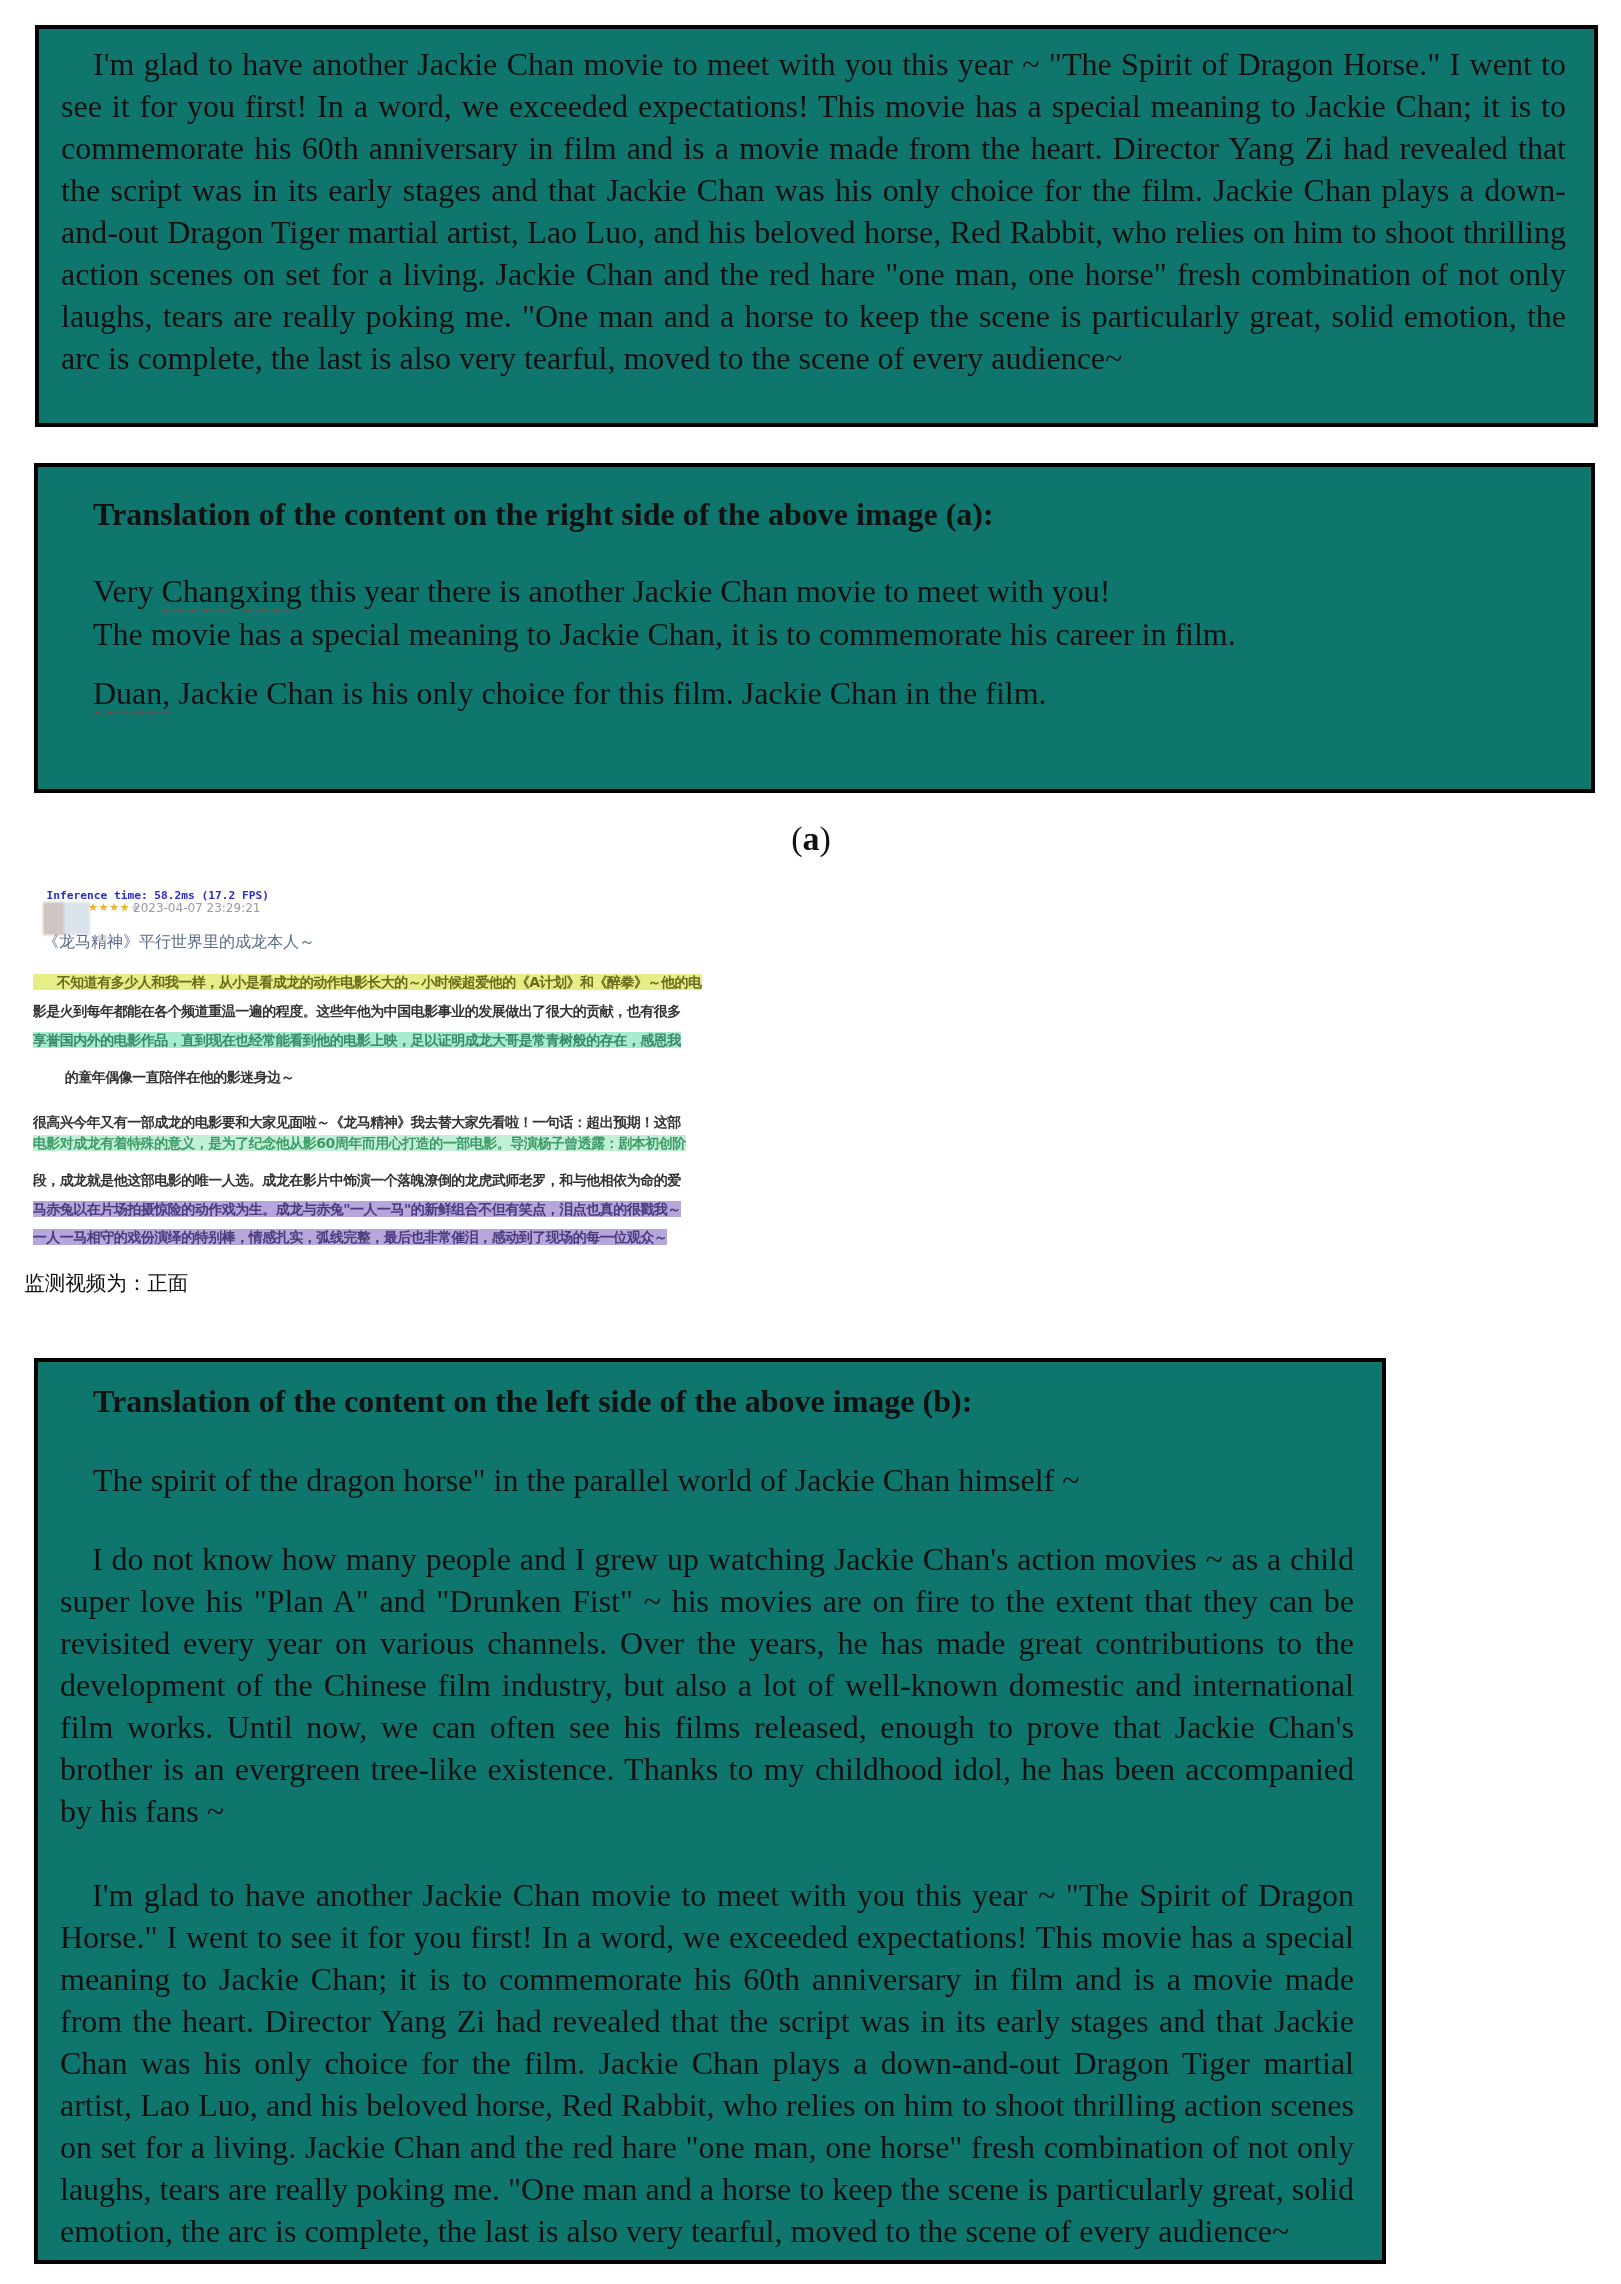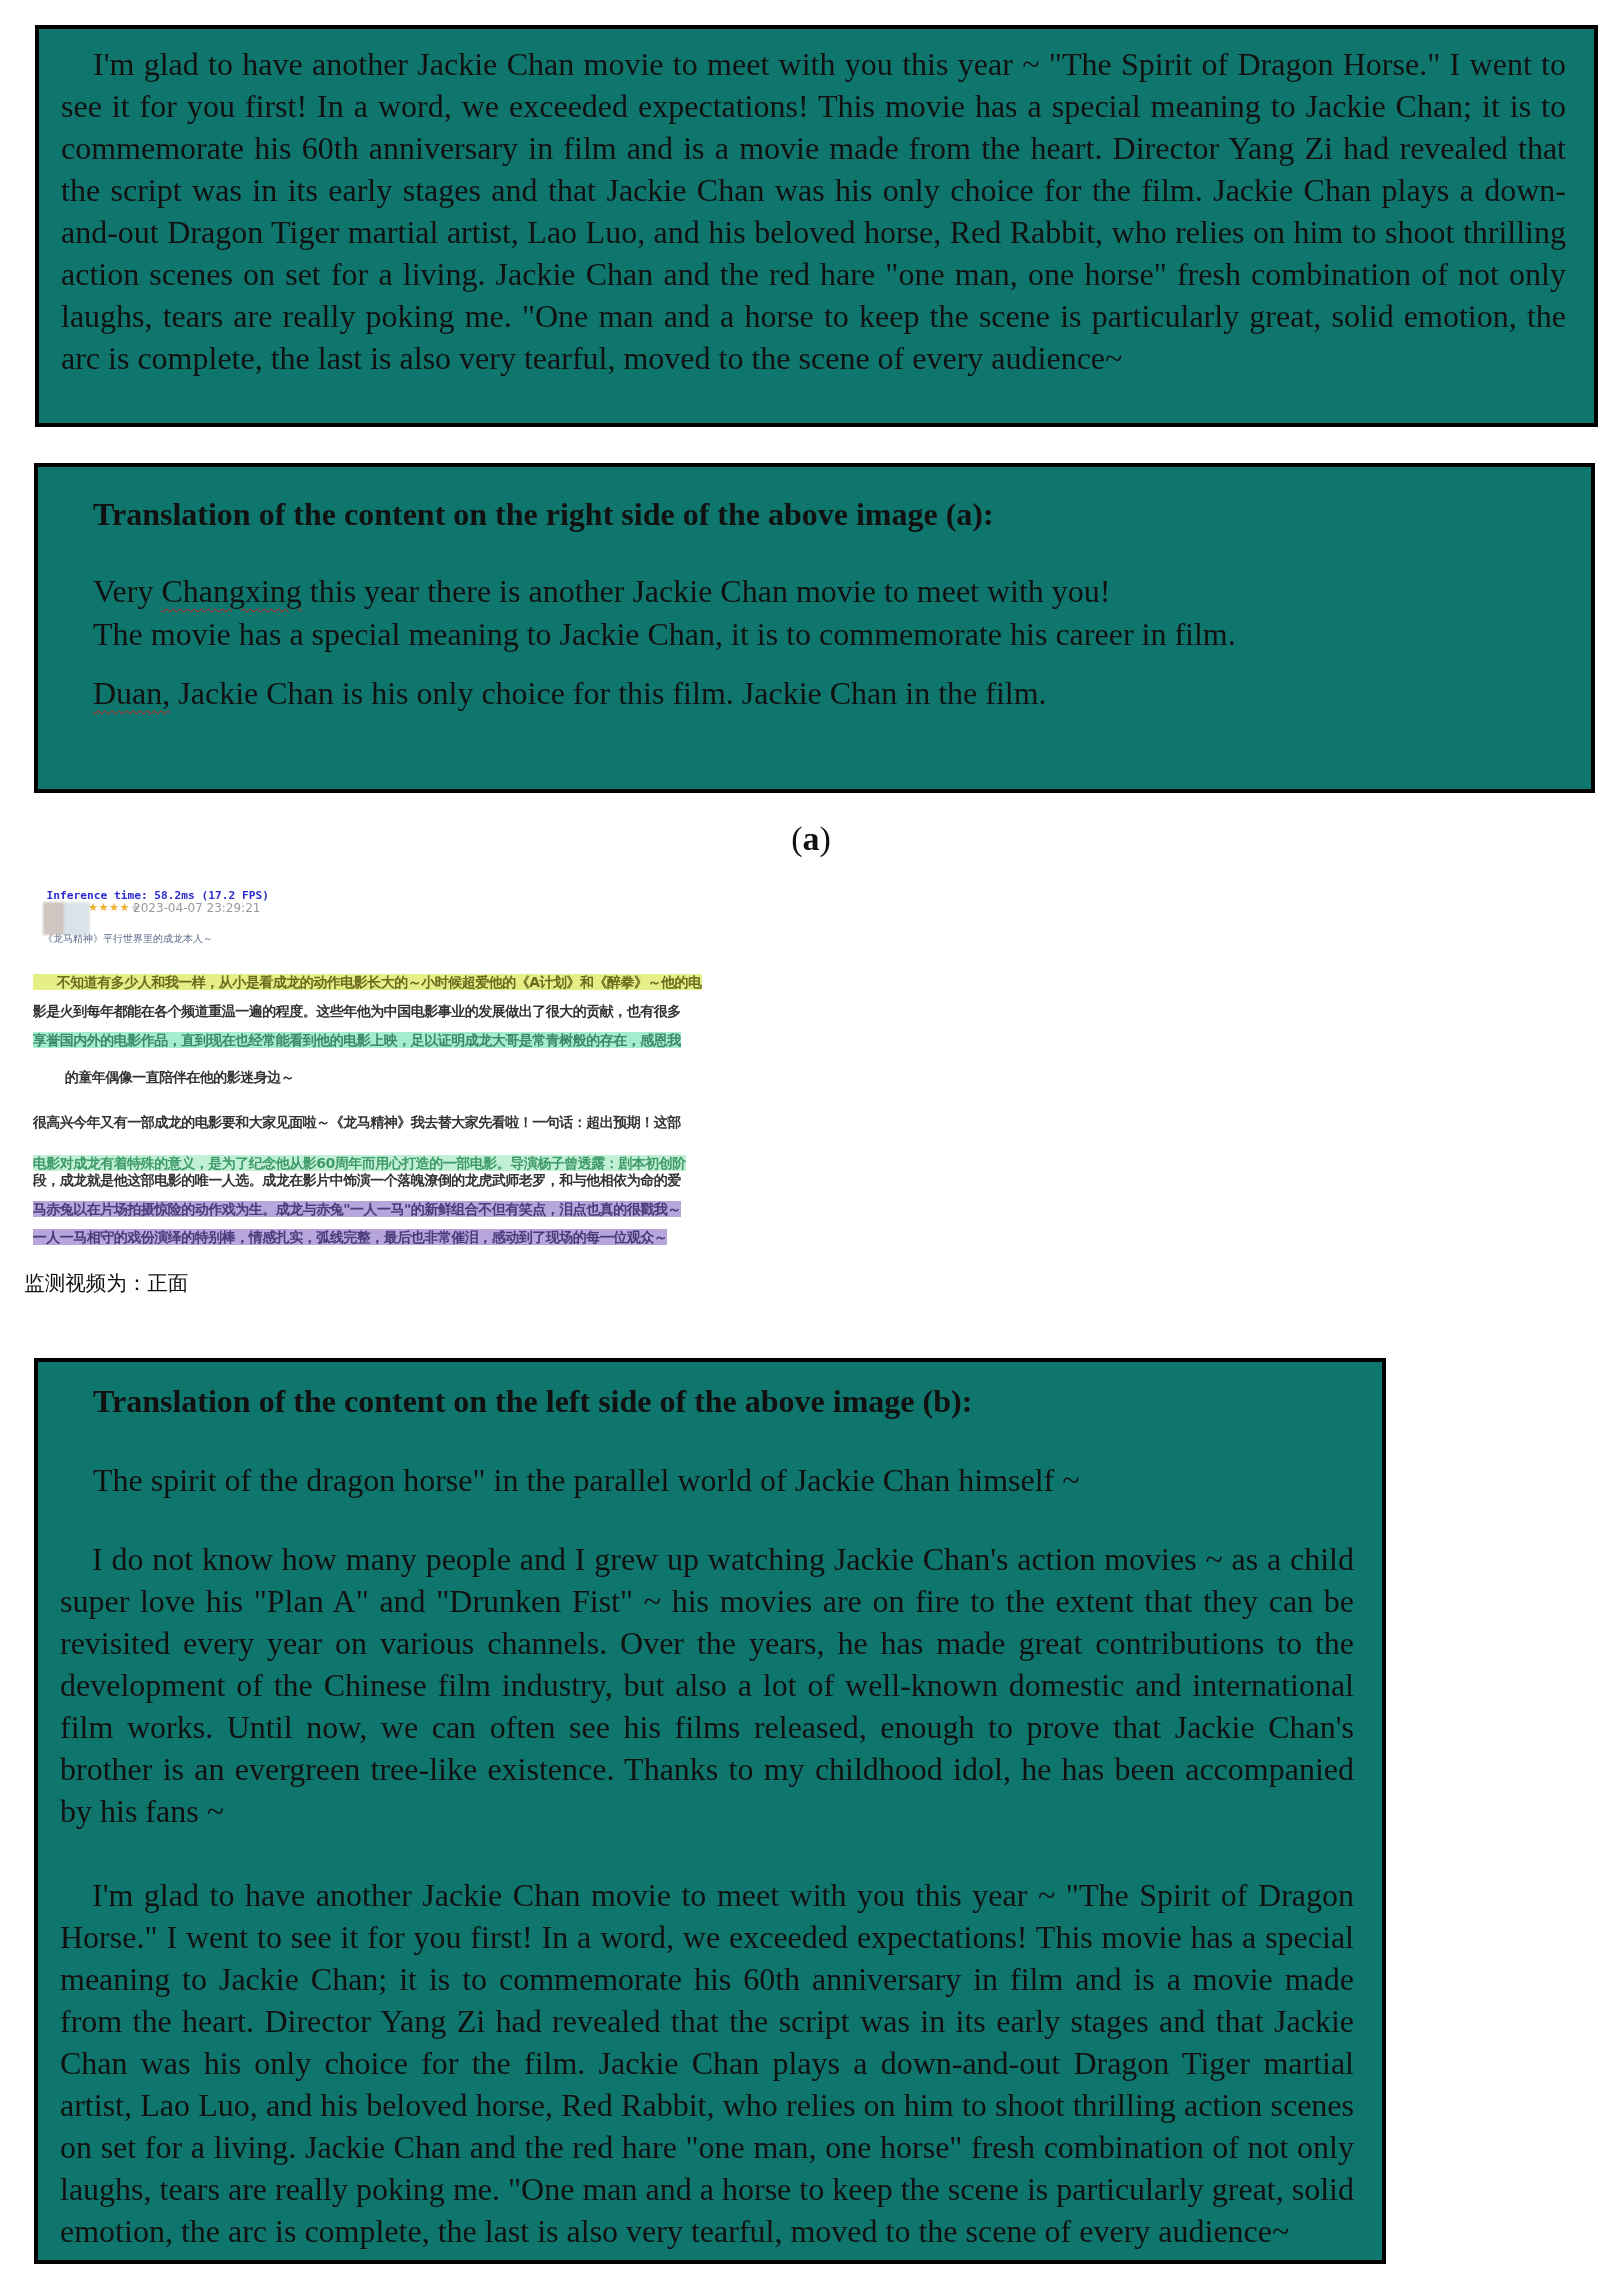--- a/index.html
+++ b/index.html
@@ -16,21 +16,21 @@
   #box2 .line { margin-top:0; }
   #label-a { position:absolute; left:0; width:1622px; top:820px; text-align:center; font-size:34px; }
   #label-a b { font-weight:bold; }
   #panel { position:absolute; left:0; top:880px; width:1362px; height:447px; }
   .left-img { position:absolute; left:28px; top:0; width:783px; height:447px; font-family:"DejaVu Sans",sans-serif; }
   .inf { position:absolute; left:18.6px; top:9.3px; font-family:"DejaVu Sans Mono",monospace; font-weight:bold; font-size:11.2px; color:#2b2bd0; }
   .avatar { position:absolute; left:15px; top:22.4px; width:47px; height:33px; background:linear-gradient(90deg,#cfc6c1 0 45%,#dbe3ea 45% 100%); filter:blur(0.9px); }
   .stars { position:absolute; left:60px; top:20.5px; font-size:11.2px; color:#f0b030; letter-spacing:0.5px; }
   .stars .off { color:#cccccc; }
   .date { position:absolute; left:105px; top:20.5px; font-size:12px; color:#9a9a9a; }
-  .title-cn { position:absolute; left:15px; top:52px; font-size:10px; color:#5a6a8a; }
+  .title-cn { position:absolute; left:15px; top:52px; font-size:16px; color:#5a6a8a; }
   .cn-line { position:absolute; left:4.7px; width:769px; font-size:14px; line-height:18.6px; height:20.5px; color:#333; white-space:nowrap; overflow:hidden; font-weight:bold; letter-spacing:-0.5px; }
   .hl-yellow { background:#e6ee88; color:#6b6b20;padding-left:24px; }
   .hl-teal { background:#a6ecd0; color:#3a8a6a; }
   .hl-purple { background:#b6a6dc; color:#4a3a7a; }
   .hl-green { background:#c2f0d6; color:#3f9a6a; }
   .detect { position:absolute; left:24px; top:389px; font-size:20.5px; color:#111; font-family:"DejaVu Sans",sans-serif; }
   .right-img { position:absolute; left:827px; top:0; width:795px; height:447px; overflow:hidden; font-family:"DejaVu Sans",sans-serif; }
   .rc { position:absolute; left:4.7px; font-size:31px; letter-spacing:6.5px; white-space:nowrap; color:#222; font-weight:300; }
   .rbox { position:absolute; left:3.7px; height:19.6px; width:801px; border:1.4px solid; box-sizing:border-box; }
   #box3 { left:34px; top:1358px; width:1352px; height:906px; padding:17.7px 28px 0 22px; }
@@ -62,21 +62,21 @@
     <div class="stars"><span>★★★★</span><span class="off">★</span></div>
     <div class="date">2023-04-07 23:29:21</div>
     <div class="title-cn">《龙马精神》平行世界里的成龙本人～</div>
 
     <div class="cn-line" style="top:93px;"><span class="hl-yellow">不知道有多少人和我一样，从小是看成龙的动作电影长大的～小时候超爱他的《A计划》和《醉拳》～他的电</span></div>
     <div class="cn-line" style="top:122px;">影是火到每年都能在各个频道重温一遍的程度。这些年他为中国电影事业的发展做出了很大的贡献，也有很多</div>
     <div class="cn-line" style="top:151px;"><span class="hl-teal">享誉国内外的电影作品，直到现在也经常能看到他的电影上映，足以证明成龙大哥是常青树般的存在，感恩我</span></div>
     <div class="cn-line" style="top:188px;margin-left:32px;">的童年偶像一直陪伴在他的影迷身边～</div>
 
     <div class="cn-line" style="top:233px;">很高兴今年又有一部成龙的电影要和大家见面啦～《龙马精神》我去替大家先看啦！一句话：超出预期！这部</div>
-    <div class="cn-line" style="top:274px;"><span class="hl-green">电影对成龙有着特殊的意义，是为了纪念他从影60周年而用心打造的一部电影。导演杨子曾透露：剧本初创阶</span></div>
+    <div class="cn-line" style="top:254px;"><span class="hl-green">电影对成龙有着特殊的意义，是为了纪念他从影60周年而用心打造的一部电影。导演杨子曾透露：剧本初创阶</span></div>
     <div class="cn-line" style="top:291px;">段，成龙就是他这部电影的唯一人选。成龙在影片中饰演一个落魄潦倒的龙虎武师老罗，和与他相依为命的爱</div>
     <div class="cn-line" style="top:320px;"><span class="hl-purple">马赤兔以在片场拍摄惊险的动作戏为生。成龙与赤兔"一人一马"的新鲜组合不但有笑点，泪点也真的很戳我～</span></div>
     <div class="cn-line" style="top:348px;"><span class="hl-purple">一人一马相守的戏份演绎的特别棒，情感扎实，弧线完整，最后也非常催泪，感动到了现场的每一位观众～</span></div>
 
     <div class="detect" style="left:-3.7px;">监测视频为：正面</div>
   </div>
 
 </div>
 
 <div id="box3" class="box">

